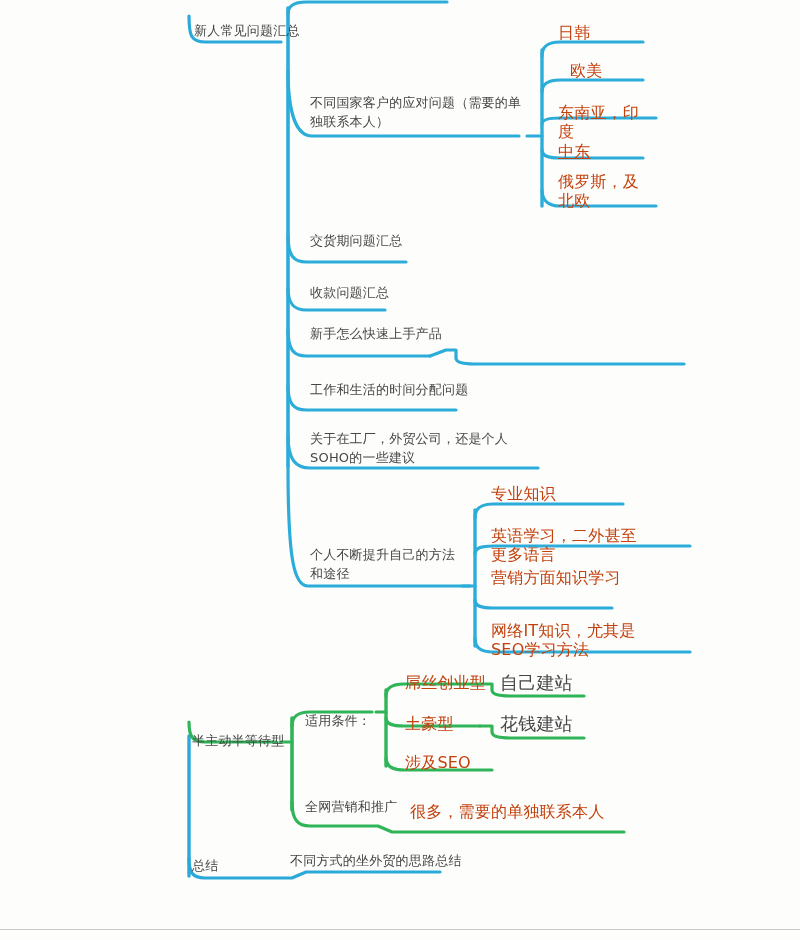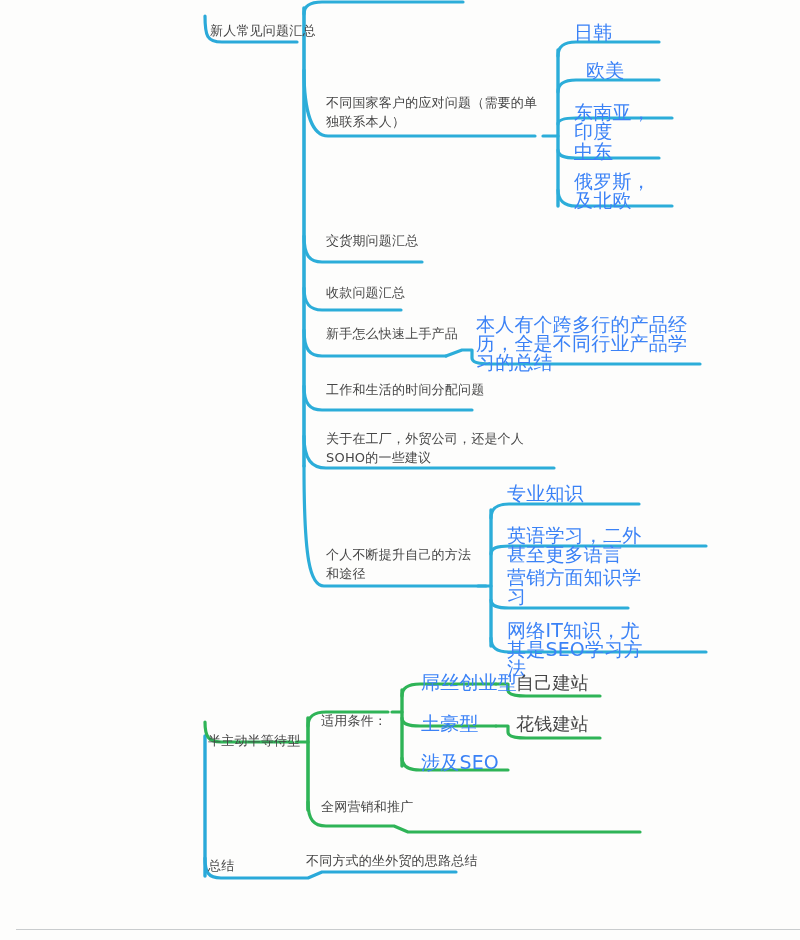--- a/index.html
+++ b/index.html
@@ -1,24 +1,24 @@
 <!DOCTYPE html>
 <html><head>
 <meta charset="utf-8">
 <style>
   html,body{margin:0;padding:0;background:#fdfdfc;}
   body{width:800px;height:940px;position:relative;overflow:hidden;
        font-family:"DejaVu Sans","Liberation Sans",sans-serif;}
-  #canvas{position:absolute;inset:0;width:640px;height:940px;margin-left:16px;}
+  #canvas{position:absolute;inset:0;width:640px;height:940px;}
   svg#branches{position:absolute;left:0;top:0;width:800px;height:940px;}
   .node{position:absolute;color:#4a4a4a;font-size:13px;line-height:19px;
         letter-spacing:.2px;white-space:pre-wrap;}
   .n-l1{font-size:13px;color:#434343;}
   .n-l2{font-size:13px;color:#464646;}
-  .n-l3{font-size:19px;color:#3b82f6;}
+  .n-l3{font-size:16px;color:#c2410c;}
   .n-l4{font-size:18px;color:#464646;}
   #bottomrule{position:absolute;left:0;top:929px;width:800px;height:1px;
               background:#c9ccce;}
 </style>
 </head>
 <body>
 
 <div id="canvas">
 
   <svg id="branches" viewBox="0 0 800 940" xmlns="http://www.w3.org/2000/svg">
@@ -104,21 +104,20 @@
   <div class="node n-l1" style="left:192px;top:856px;">总结</div>
 
   <div class="node n-l2" style="left:310px;top:93px;width:212px;">不同国家客户的应对问题（需要的单独联系本人）</div>
 
   <div class="node n-l2" style="left:310px;top:231px;">交货期问题汇总</div>
 
   <div class="node n-l2" style="left:310px;top:283px;">收款问题汇总</div>
 
   <div class="node n-l2" style="left:310px;top:324px;">新手怎么快速上手产品</div>
 
-  <div class="node n-l3" style="left:460px;top:315px;width:224px;">本人有个跨多行的产品经历，全是不同行业产品学习的总结</div>
 
   <div class="node n-l2" style="left:310px;top:380px;">工作和生活的时间分配问题</div>
 
   <div class="node n-l2" style="left:310px;top:429px;width:228px;">关于在工厂，外贸公司，还是个人SOHO的一些建议</div>
 
   <div class="node n-l2" style="left:310px;top:545px;width:150px;">个人不断提升自己的方法和途径</div>
 
   <div class="node n-l3" style="left:558px;top:23px;">日韩</div>
   <div class="node n-l3" style="left:558px;top:61px;padding-left:12px;">欧美</div>
   <div class="node n-l3" style="left:558px;top:103px;">东南亚，印度</div>
@@ -127,20 +126,21 @@
 
   <div class="node n-l3" style="left:491px;top:484px;">专业知识</div>
   <div class="node n-l3" style="left:491px;top:526px;">英语学习，二外甚至更多语言</div>
   <div class="node n-l3" style="left:491px;top:568px;">营销方面知识学习</div>
   <div class="node n-l3" style="left:491px;top:621px;">网络IT知识，尤其是SEO学习方法</div>
 
   <div class="node n-l2" style="left:305px;top:711px;">适用条件：</div>
 
   <div class="node n-l2" style="left:305px;top:797px;">全网营销和推广</div>
 
+  <div class="node n-l3" style="left:410px;top:802px;">很多，需要的单独联系本人</div>
 
   <div class="node n-l3" style="left:405px;top:673px;">屌丝创业型</div>
   <div class="node n-l4" style="left:500px;top:673px;">自己建站</div>
 
   <div class="node n-l3" style="left:405px;top:714px;">土豪型</div>
   <div class="node n-l4" style="left:500px;top:714px;">花钱建站</div>
 
   <div class="node n-l3" style="left:405px;top:753px;">涉及SEO</div>
 
   <div class="node n-l2" style="left:290px;top:851px;">不同方式的坐外贸的思路总结</div>

